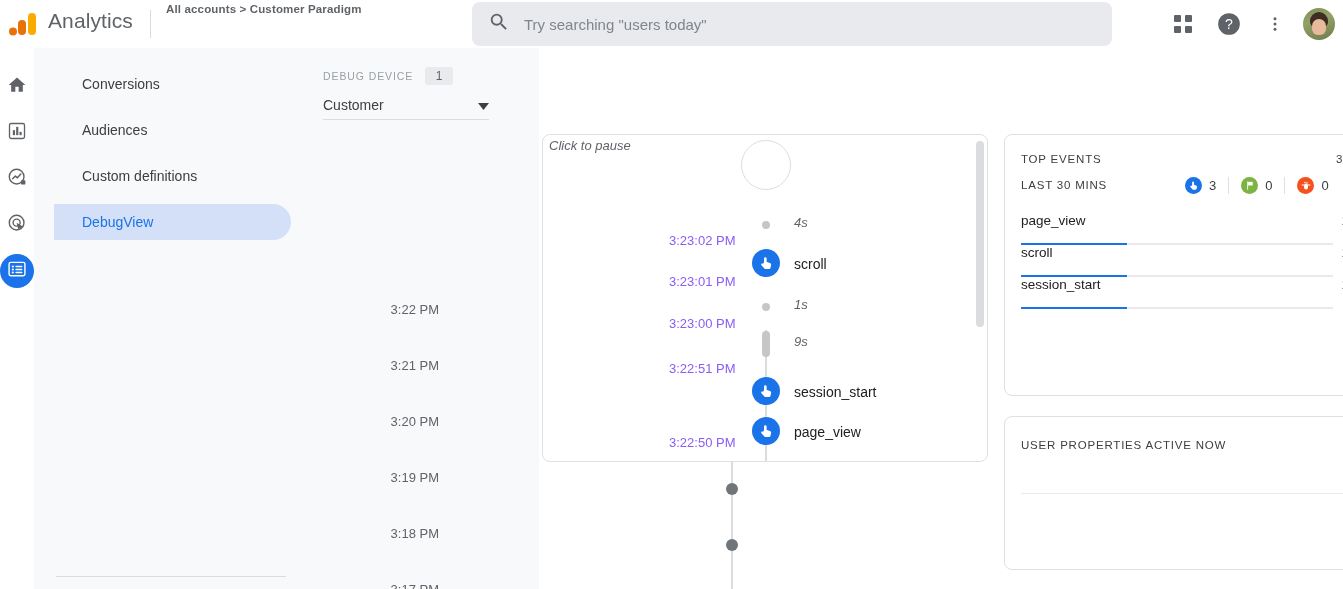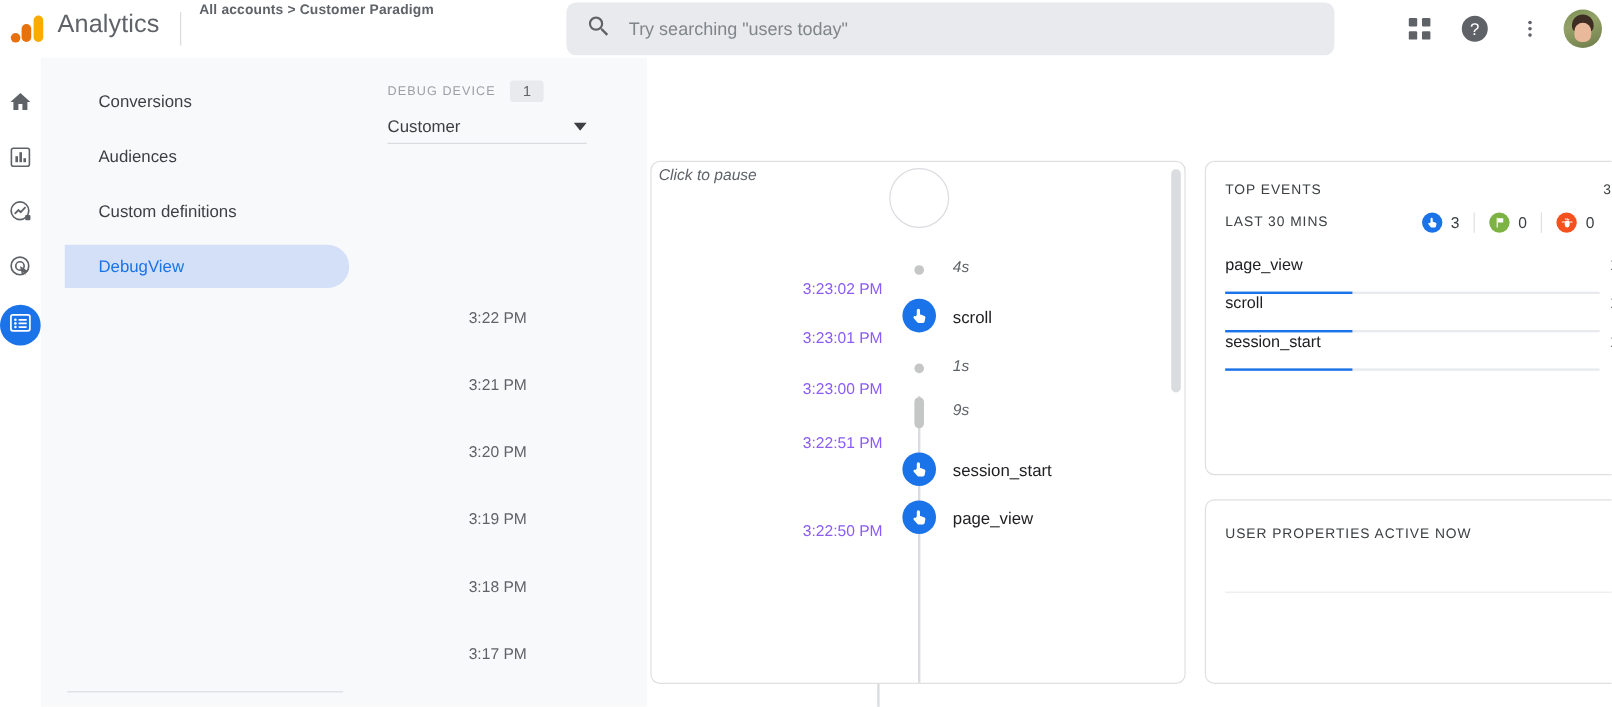--- a/index.html
+++ b/index.html
@@ -127,26 +127,26 @@
   .tl-node {
     position: absolute; width: 12px; height: 12px; border-radius: 50%; background: #70757a;
     left: 415px; cursor: pointer;
   }
   .tl-node.sel {
     width: 22px; height: 22px; background: #ffffff; border: 2px solid #1a73e8;
     left: 410px; display: flex; align-items: center; justify-content: center;
     font-size: 11px; color: #3c4043;
   }
   .tl-time {
-    position: absolute; right: 100px; font-size: 13px; color: #5f6368; white-space: nowrap;
+    position: absolute; right: 100px; font-size: 13px; color: #5f6368; white-space: nowrap; margin-top: 45px;
   }
 
   
   .stream {
-    position: absolute; left: 542px; top: 134px; width: 446px; height: 436px;
+    position: absolute; left: 542px; top: 134px; width: 446px; height: 328px;
     background: #ffffff; border: 1px solid #e0e0e0; border-radius: 8px; overflow: hidden;
   }
   .stream-hint { position: absolute; left: 6px; top: 3px; font-size: 13px; color: #5f6368; font-style: italic; }
   .stream-track { position: absolute; left: 222px; top: 195px; width: 2px; height: 241px; background: #dadce0; }
   .stream-circle {
     position: absolute; left: 198px; top: 5px; width: 50px; height: 50px;
     border-radius: 50%; border: 1px solid #dadce0; background: #ffffff;
   }
   .ev-icon {
     position: absolute; left: 209px; width: 28px; height: 28px; border-radius: 50%;

